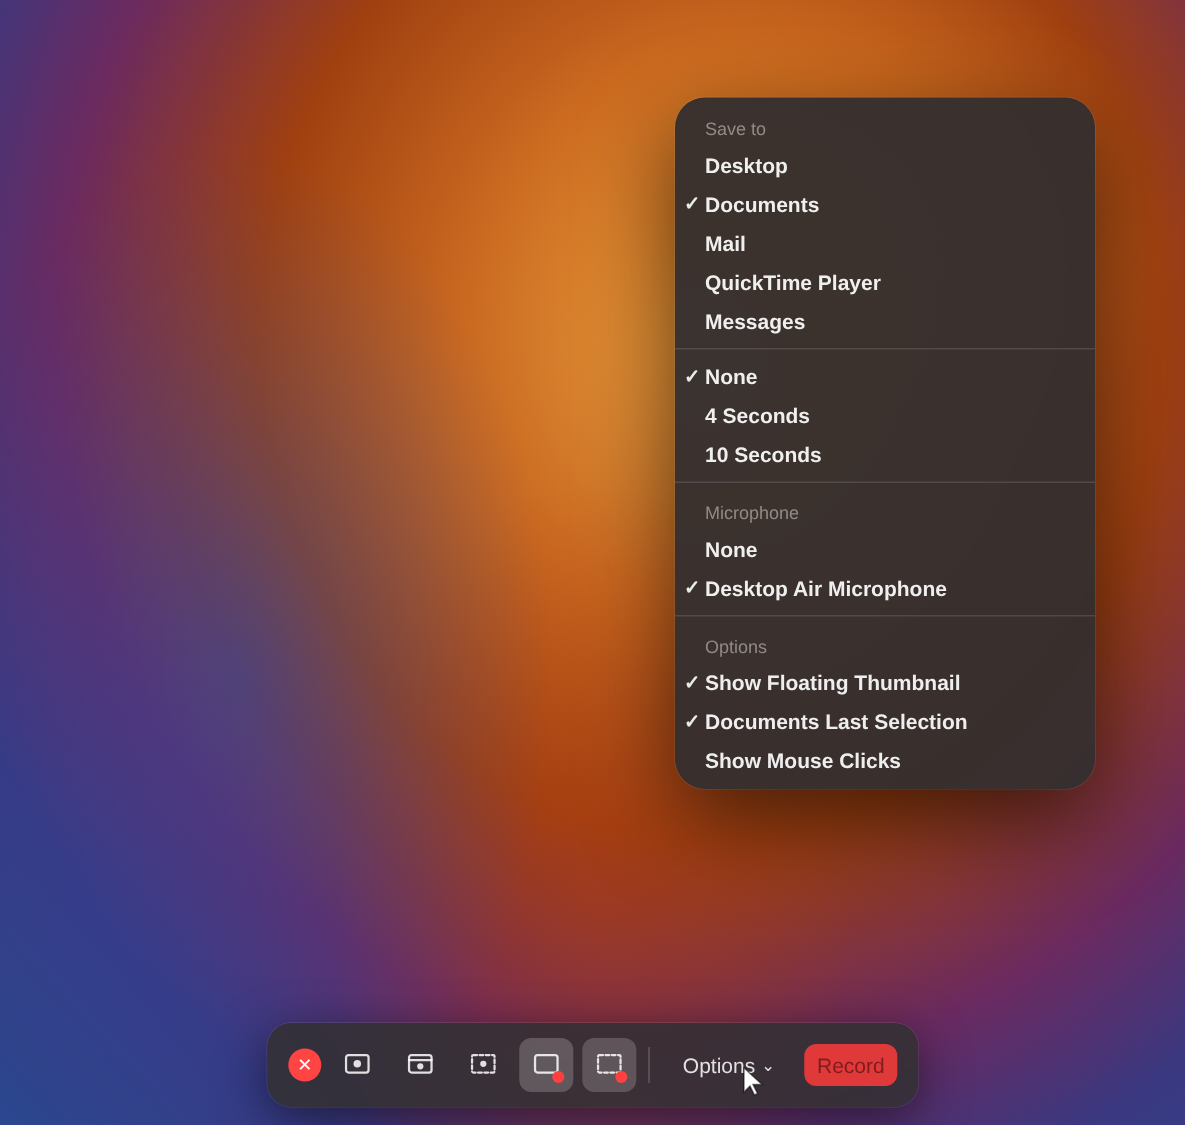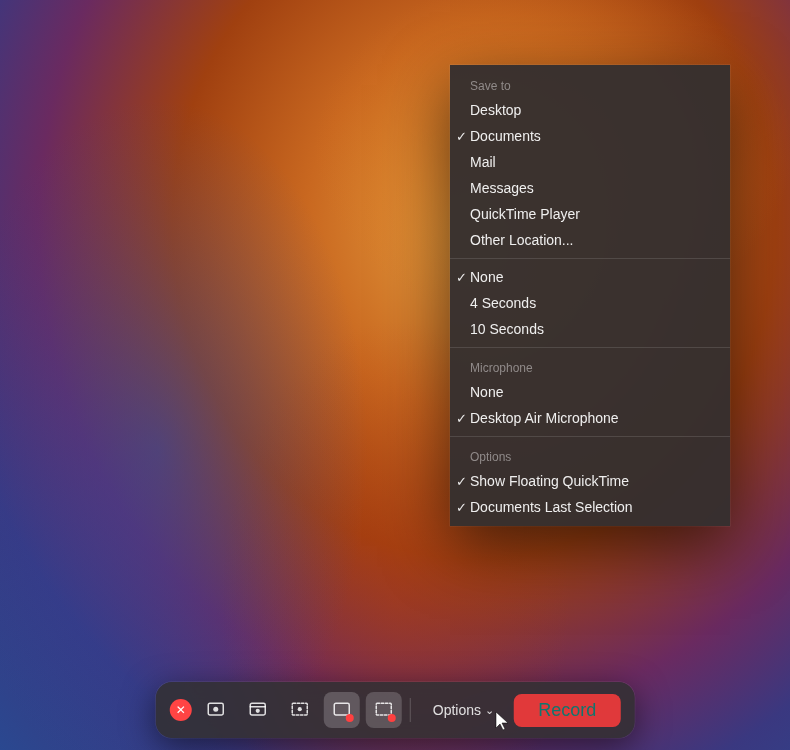--- a/index.html
+++ b/index.html
@@ -32,42 +32,42 @@
         radial-gradient(ellipse 250px 400px at 50% 80%, rgba(180, 60, 20, 0.4) 0%, transparent 70%);
     }
 
     
     .dropdown-menu {
       position: absolute;
       top: 65px;
       left: 450px;
       width: 280px;
       background: rgba(52, 47, 47, 0.96);
-      border-radius: 0;
+      border-radius: 20px;
       box-shadow: 0 20px 60px rgba(0,0,0,0.6), 0 0 0 0.5px rgba(255,255,255,0.15);
       z-index: 10;
       overflow: hidden;
       padding: 6px 0;
     }
 
     .menu-section-label {
       color: rgba(180, 175, 175, 0.7);
       font-size: 12px;
       font-weight: 500;
       padding: 8px 20px 4px 20px;
       user-select: none;
     }
 
     .menu-item {
       display: flex;
-      align-items: flex-end;
+      align-items: flex-start;
       padding: 5px 20px;
       color: rgba(255, 255, 255, 0.92);
       font-size: 14px;
-      font-weight: 400;
+      font-weight: 700;
       cursor: pointer;
       position: relative;
       min-height: 26px;
     }
 
     .menu-item .checkmark {
       position: absolute;
       left: 6px;
       font-size: 13px;
       color: rgba(255,255,255,0.9);
@@ -137,23 +137,23 @@
       font-size: 14px;
       cursor: pointer;
       display: flex;
       align-items: center;
       gap: 4px;
     }
 
     .record-btn {
       background: rgba(255, 60, 60, 0.85);
       border-radius: 8px;
-      padding: 6px 24px;
-      color: #0f766e;
-      font-size: 18px;
+      padding: 6px 8px;
+      color: #7f1d1d;
+      font-size: 14px;
       font-weight: 500;
       cursor: pointer;
     }
 
     
     .cursor {
       position: absolute;
       width: 18px;
       height: 22px;
       z-index: 30;
@@ -194,28 +194,25 @@
     <span class="menu-item-text">Desktop</span>
   </div>
   <div class="menu-item">
     <span class="checkmark">✓</span>
     <span class="menu-item-text">Documents</span>
   </div>
   <div class="menu-item">
     <span class="menu-item-text">Mail</span>
   </div>
   <div class="menu-item">
+    <span class="menu-item-text">QuickTime Player</span>
+  </div>
+  <div class="menu-item">
     <span class="menu-item-text">Messages</span>
   </div>
-  <div class="menu-item">
-    <span class="menu-item-text">QuickTime Player</span>
-  </div>
-  <div class="menu-item">
-    <span class="menu-item-text">Other Location...</span>
-  </div>
 
   <div class="menu-divider"></div>
 
 
   <div class="menu-item">
     <span class="checkmark">✓</span>
     <span class="menu-item-text">None</span>
   </div>
   <div class="menu-item">
     <span class="menu-item-text">4 Seconds</span>
@@ -235,25 +232,28 @@
     <span class="checkmark">✓</span>
     <span class="menu-item-text">Desktop Air Microphone</span>
   </div>
 
   <div class="menu-divider"></div>
 
   <div class="menu-section-label">Options</div>
 
   <div class="menu-item">
     <span class="checkmark">✓</span>
-    <span class="menu-item-text">Show Floating QuickTime</span>
+    <span class="menu-item-text">Show Floating Thumbnail</span>
   </div>
   <div class="menu-item">
     <span class="checkmark">✓</span>
     <span class="menu-item-text">Documents Last Selection</span>
+  </div>
+  <div class="menu-item">
+    <span class="menu-item-text">Show Mouse Clicks</span>
   </div>
 
 </div>
 
 <svg class="cursor" style="left: 494px; top: 710px;" viewBox="0 0 18 22" fill="none" xmlns="http://www.w3.org/2000/svg">
   <path d="M2 2L2 18L6 14L9 20L11 19L8 13L14 13L2 2Z" fill="white" stroke="rgba(0,0,0,0.5)" stroke-width="1"></path>
 </svg>
 
 <div class="toolbar">
 

